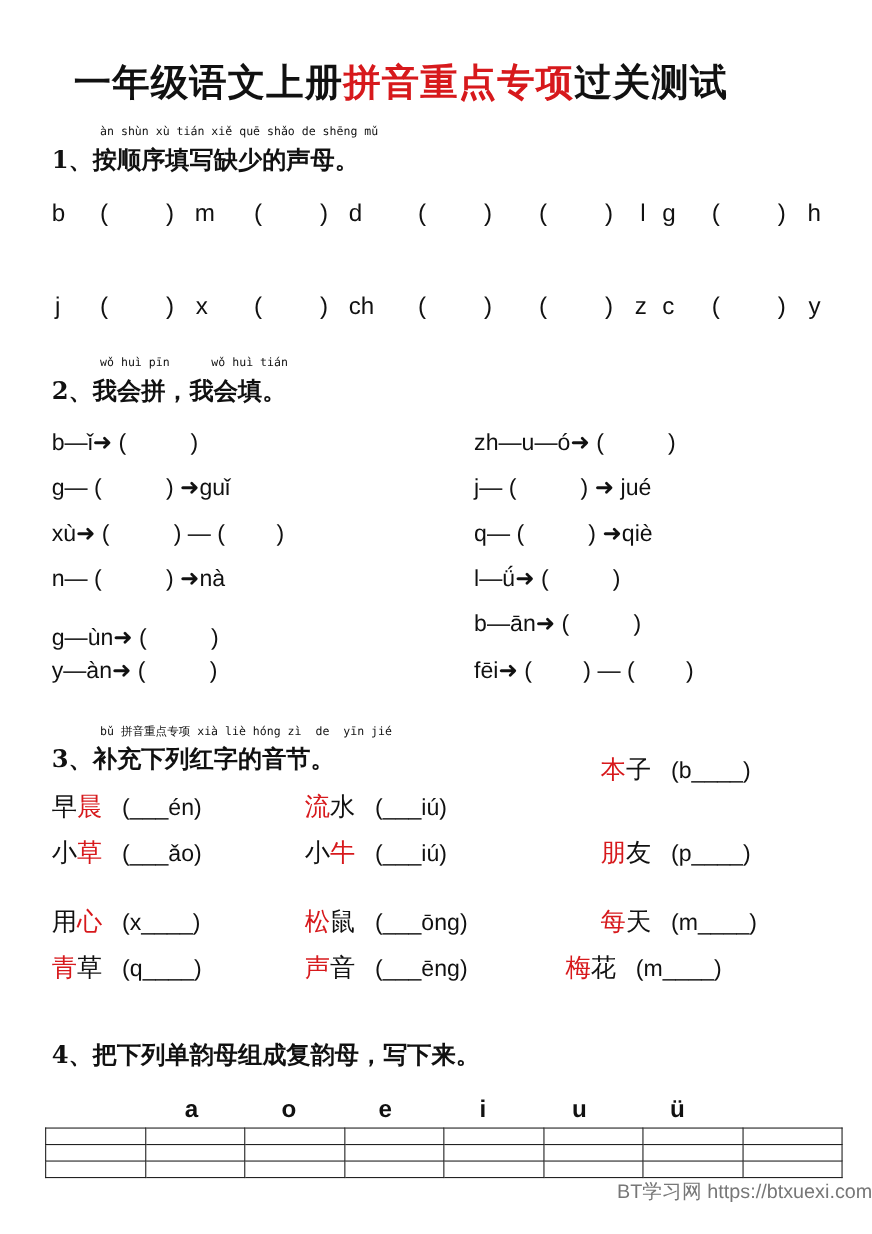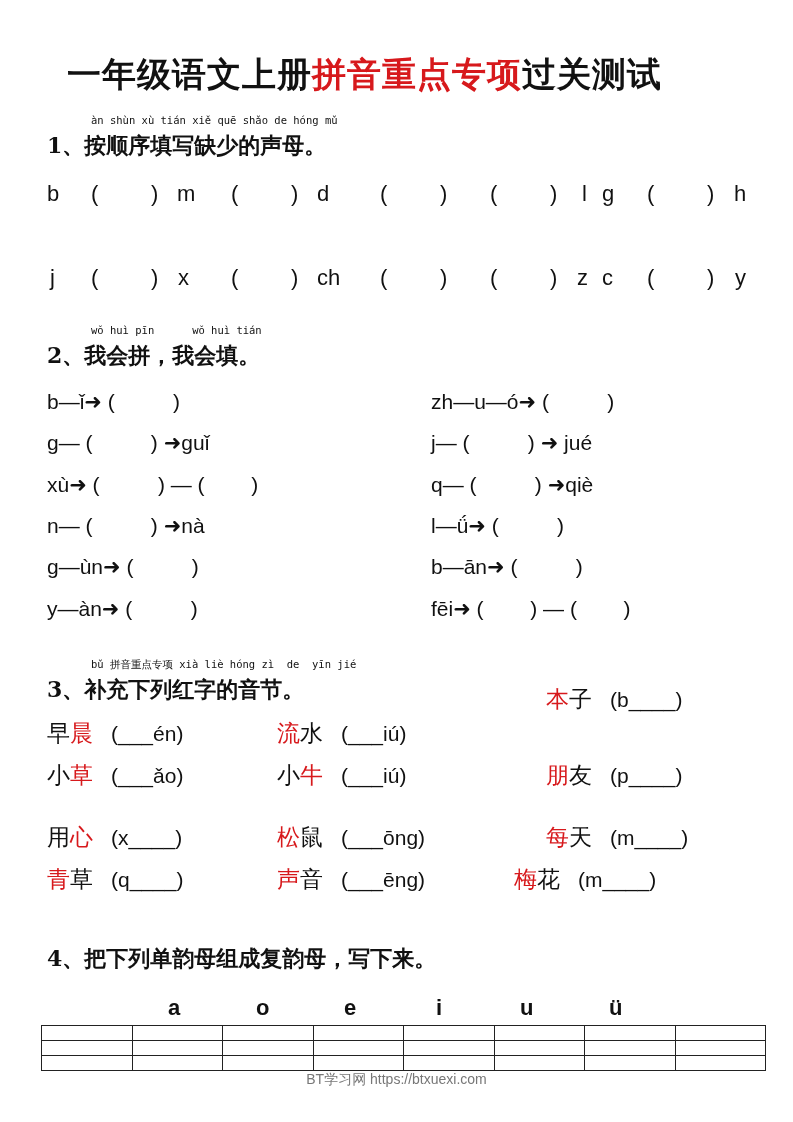--- a/index.html
+++ b/index.html
@@ -21,31 +21,31 @@
   .s3-item { position:absolute; font-size:21px; white-space:pre; }
   .s3-item .word { font-family:"DejaVu Serif","Liberation Serif",serif; font-weight:normal; font-size:23px; margin-right:18px; }
   .s3-item .red { color:#d7191c; }
 
   .vowels { position:absolute; top:995px; left:0; width:793px; height:26px; font-size:22px; font-weight:bold; }
   .vowels span { position:absolute; top:0; }
 
   table.grid { position:absolute; left:41px; top:1025px; width:725px; border-collapse:collapse; }
   table.grid td { border:1px solid #222; height:15px; }
 
-  .footer { position:absolute; top:1071px; left:0; width:793px; text-align:center; font-size:14px; color:#777; }
+  .footer { position:absolute; top:1071px; left:0; width:793px; text-align:right; font-size:18px; color:#777; }
 </style>
 </head>
 <body>
 
 <div class="title">
   <span>一年级语文上册</span><span class="red">拼音重点专项</span><span>过关测试</span>
 </div>
 
 <div class="sec-head" style="top:131px">
-  <span class="py">àn shùn xù tián xiě quē shǎo de hóng mǔ</span>
+  <span class="py">àn shùn xù tián xiě quē shǎo de shēng mǔ</span>
   <span>1、</span><span>按顺序填写缺少的声母。</span>
 </div>
 
 <div class="s1-row" style="top:181px">
   <span style="left:0">b</span>
   <span style="left:44px">(</span>
   <span style="left:104px">)</span>
   <span style="left:130px">m</span>
   <span style="left:184px">(</span>
   <span style="left:244px">)</span>
@@ -82,21 +82,21 @@
 
 <div class="sec-head" style="top:341px">
   <span class="py">wǒ huì pīn      wǒ huì tián</span>
   <span>2、</span><span>我会拼，我会填。</span>
 </div>
 
 <div class="s2-item" style="left:47px;top:390px">b—ǐ➜ (          )</div>
 <div class="s2-item" style="left:47px;top:431px">g— (          ) ➜guǐ</div>
 <div class="s2-item" style="left:47px;top:473px">xù➜ (          ) — (        )</div>
 <div class="s2-item" style="left:47px;top:514px">n— (          ) ➜nà</div>
-<div class="s2-item" style="left:47px;top:555px">g—ùn➜ (          )</div>
+<div class="s2-item" style="left:47px;top:567px">g—ùn➜ (          )</div>
 <div class="s2-item" style="left:47px;top:597px">y—àn➜ (          )</div>
 
 <div class="s2-item" style="left:431px;top:390px">zh—u—ó➜ (          )</div>
 <div class="s2-item" style="left:431px;top:431px">j— (          ) ➜ jué</div>
 <div class="s2-item" style="left:431px;top:473px">q— (          ) ➜qiè</div>
 <div class="s2-item" style="left:431px;top:514px">l—ǘ➜ (          )</div>
 <div class="s2-item" style="left:431px;top:555px">b—ān➜ (          )</div>
 <div class="s2-item" style="left:431px;top:597px">fēi➜ (        ) — (        )</div>
 
 <div class="sec-head" style="top:675px">

